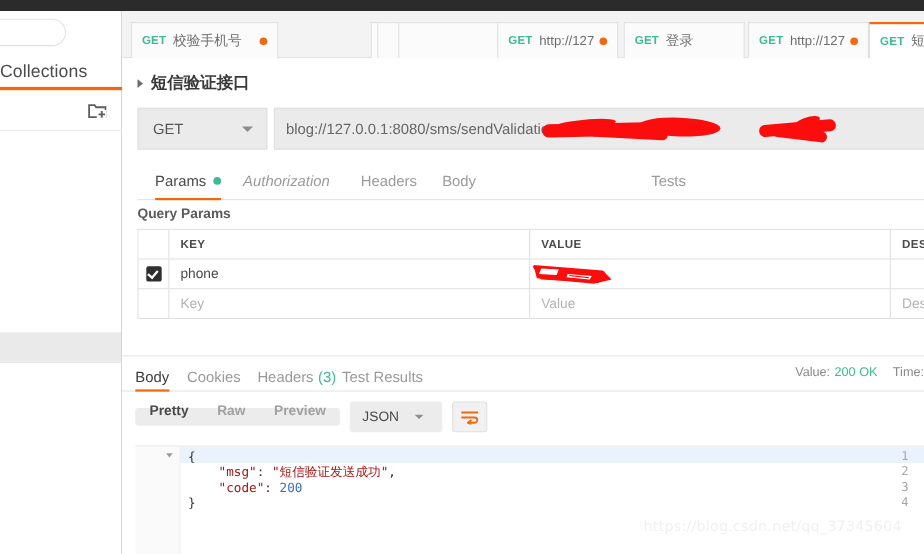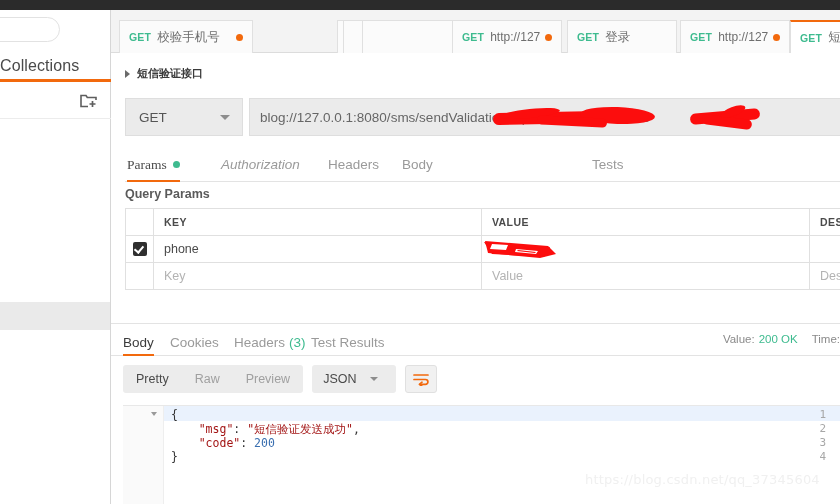--- a/index.html
+++ b/index.html
@@ -123,21 +123,21 @@
 
   
   .reqpane {
     position: absolute; left: 111px; top: 53px;
     width: 729px; height: 451px;
     background: #ffffff;
   }
   .breadcrumb {
     position: absolute; left: 14px; top: 13px;
     display: flex; align-items: center;
-    font-size: 11px; font-weight: bold; color: #3a3a3a;
+    font-size: 15px; font-weight: bold; color: #3a3a3a;
   }
   .bc-arrow {
     width: 0; height: 0;
     border-left: 5px solid #6a6a6a;
     border-top: 4px solid transparent;
     border-bottom: 4px solid transparent;
     margin-right: 7px;
   }
 
   
@@ -334,21 +334,22 @@
 
   
   .btoolbar {
     position: absolute; left: 12px; top: 41px;
     display: flex; align-items: center;
   }
   .seg {
     display: flex; align-items: flex-end;
     background: #ececec;
     border-radius: 3px;
-    height: 28px;
+    height: 16px;
+    font-weight: bold;
   }
   .seg .s {
     font-size: 12.5px; color: #a0a0a0;
     padding: 0 13px; line-height: 28px;
   }
   .seg .s.on { color: #4a4a4a; }
   .jsonsel {
     display: flex; align-items: center;
     background: #ececec;
     border-radius: 3px;
@@ -518,21 +519,21 @@
         <span class="redact rd1b"></span>
         <span class="redact rd2"></span>
         <span class="redact rd3"></span>
         <span class="redact rd4"></span>
         <span class="redact rd5"></span>
         <span class="redact rd6"></span>
       </div>
     </div>
 
     <div class="reqtabs">
-      <div class="reqtab sel" style="left:2px;font-family:Liberation Serif, serif;">
+      <div class="reqtab sel" style="left:16px;">
         <span>Params</span>
         <span class="greendot"></span>
       </div>
       <div class="reqtab" style="left:96px;font-style:italic;">
         <span>Authorization</span>
       </div>
       <div class="reqtab" style="left:203px;">
         <span>Headers</span>
       </div>
       <div class="reqtab" style="left:277px;">

